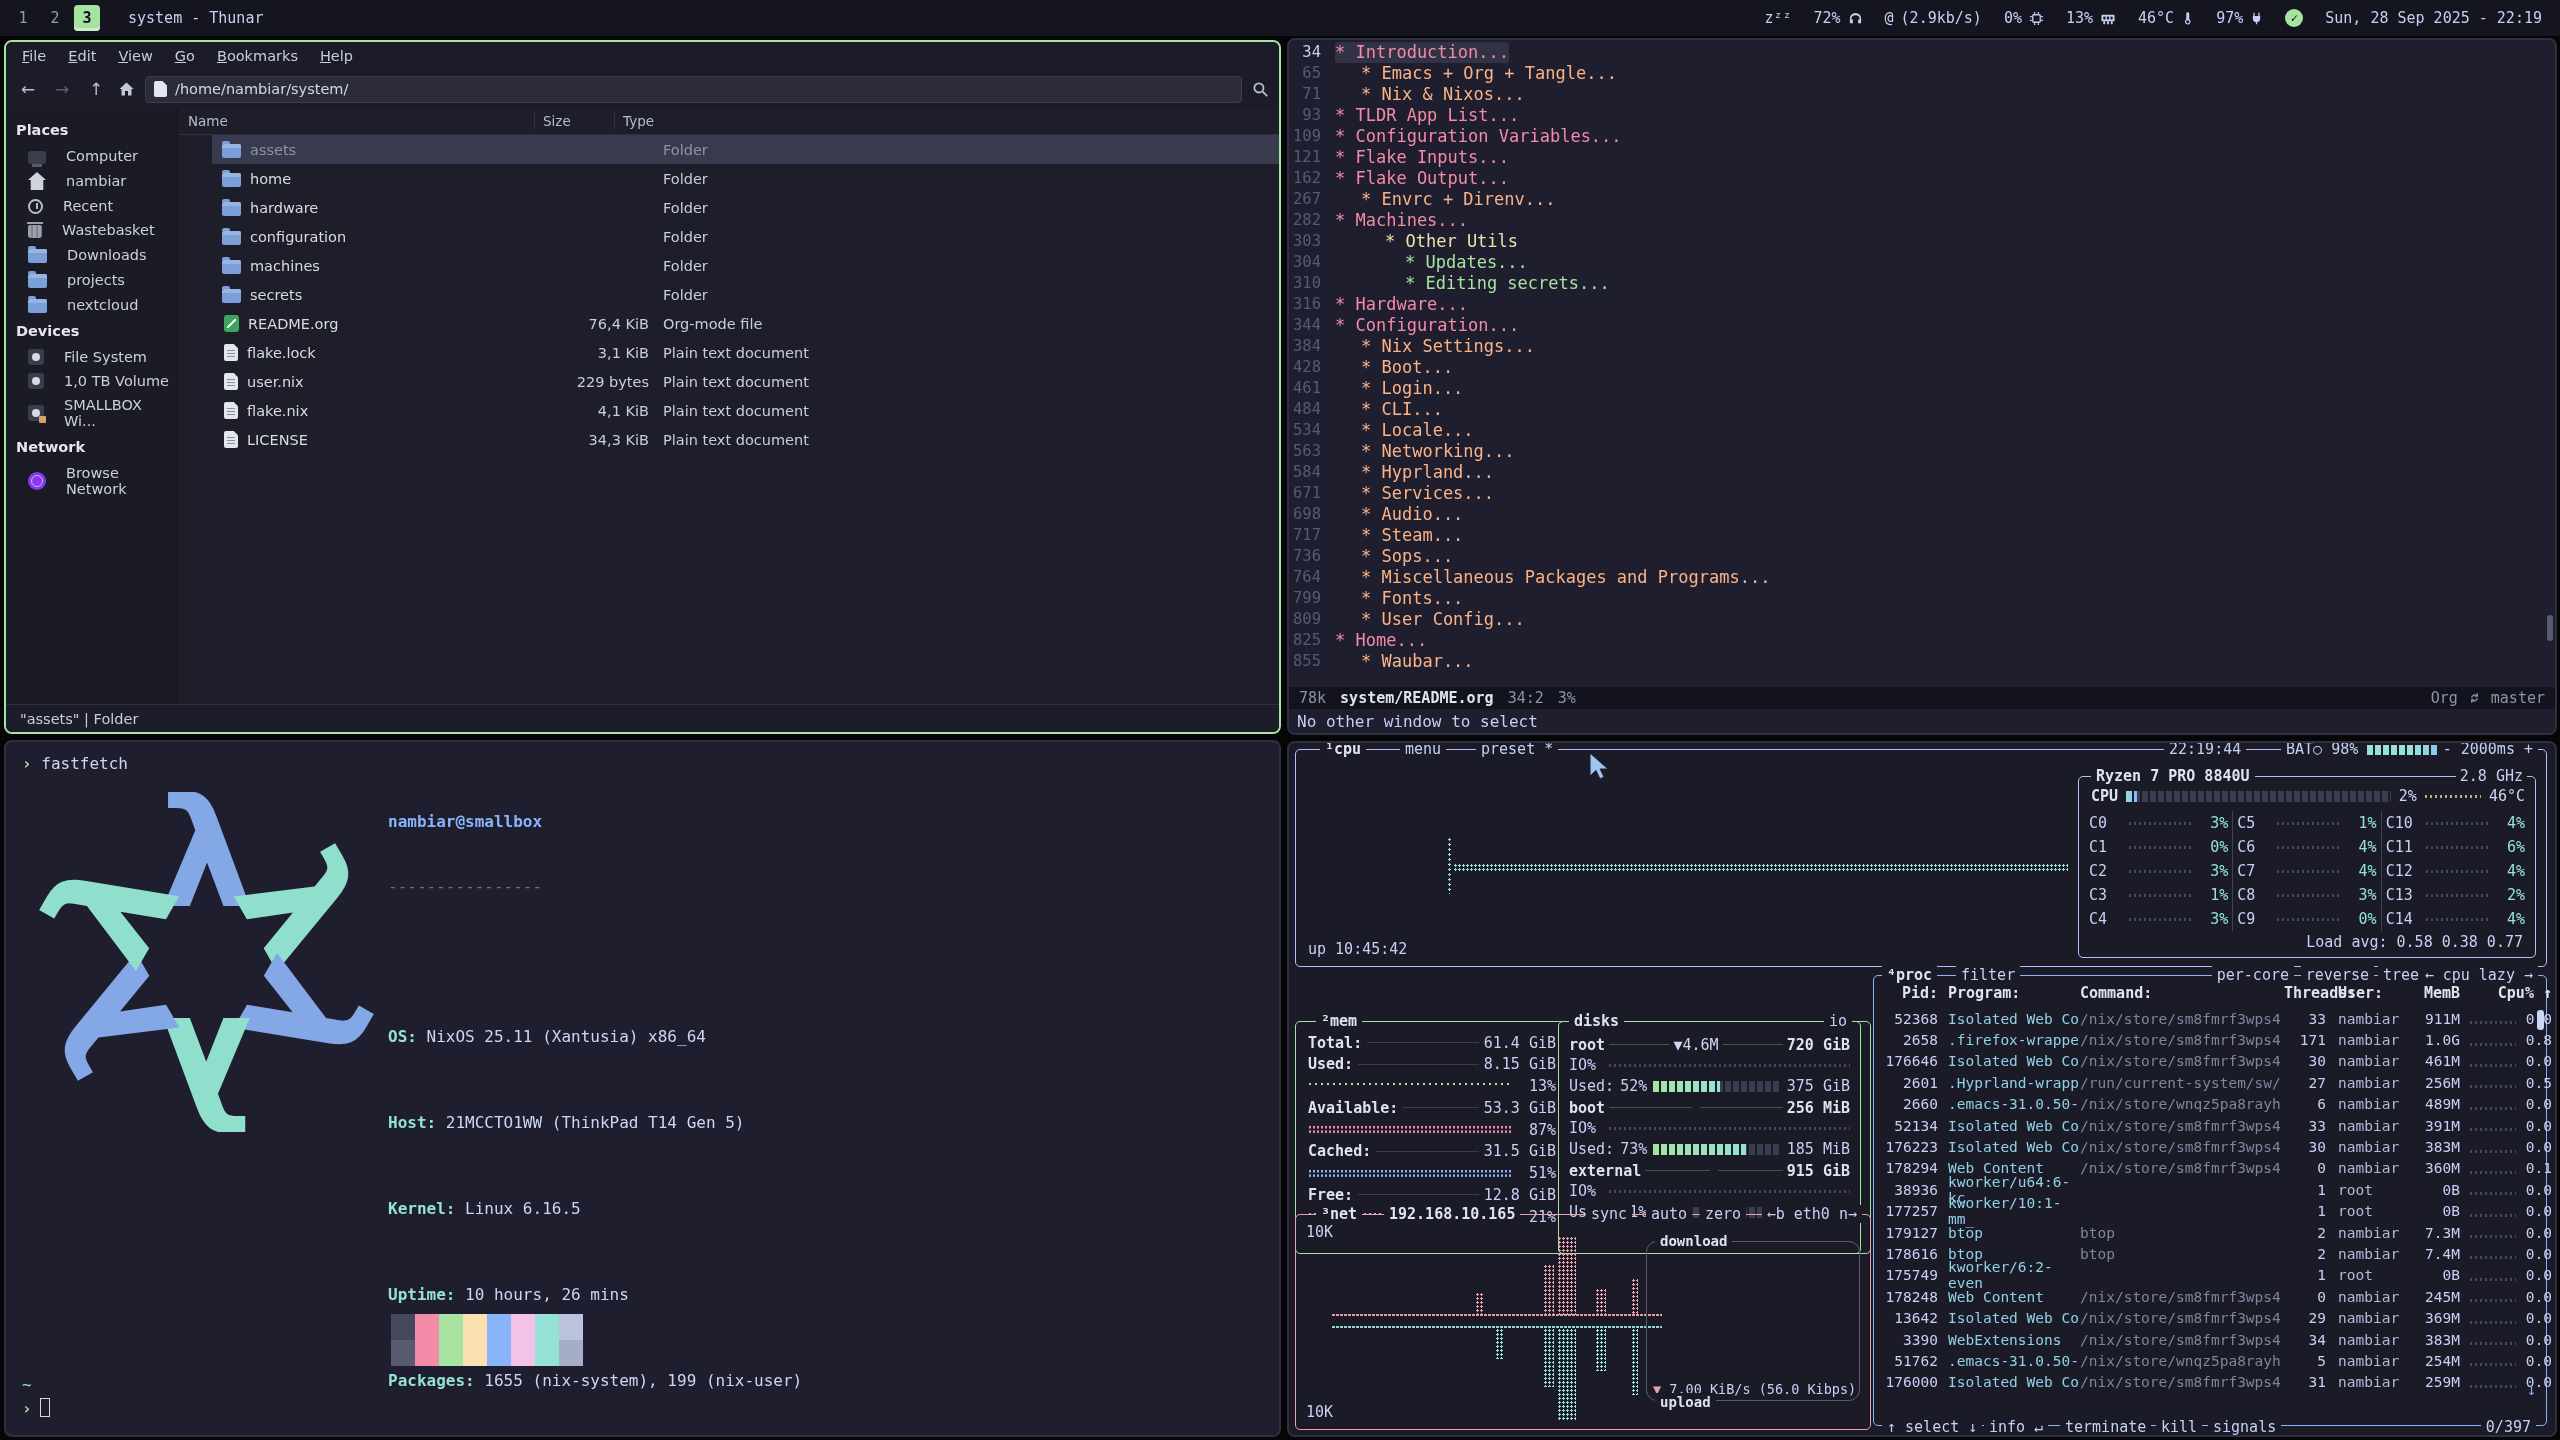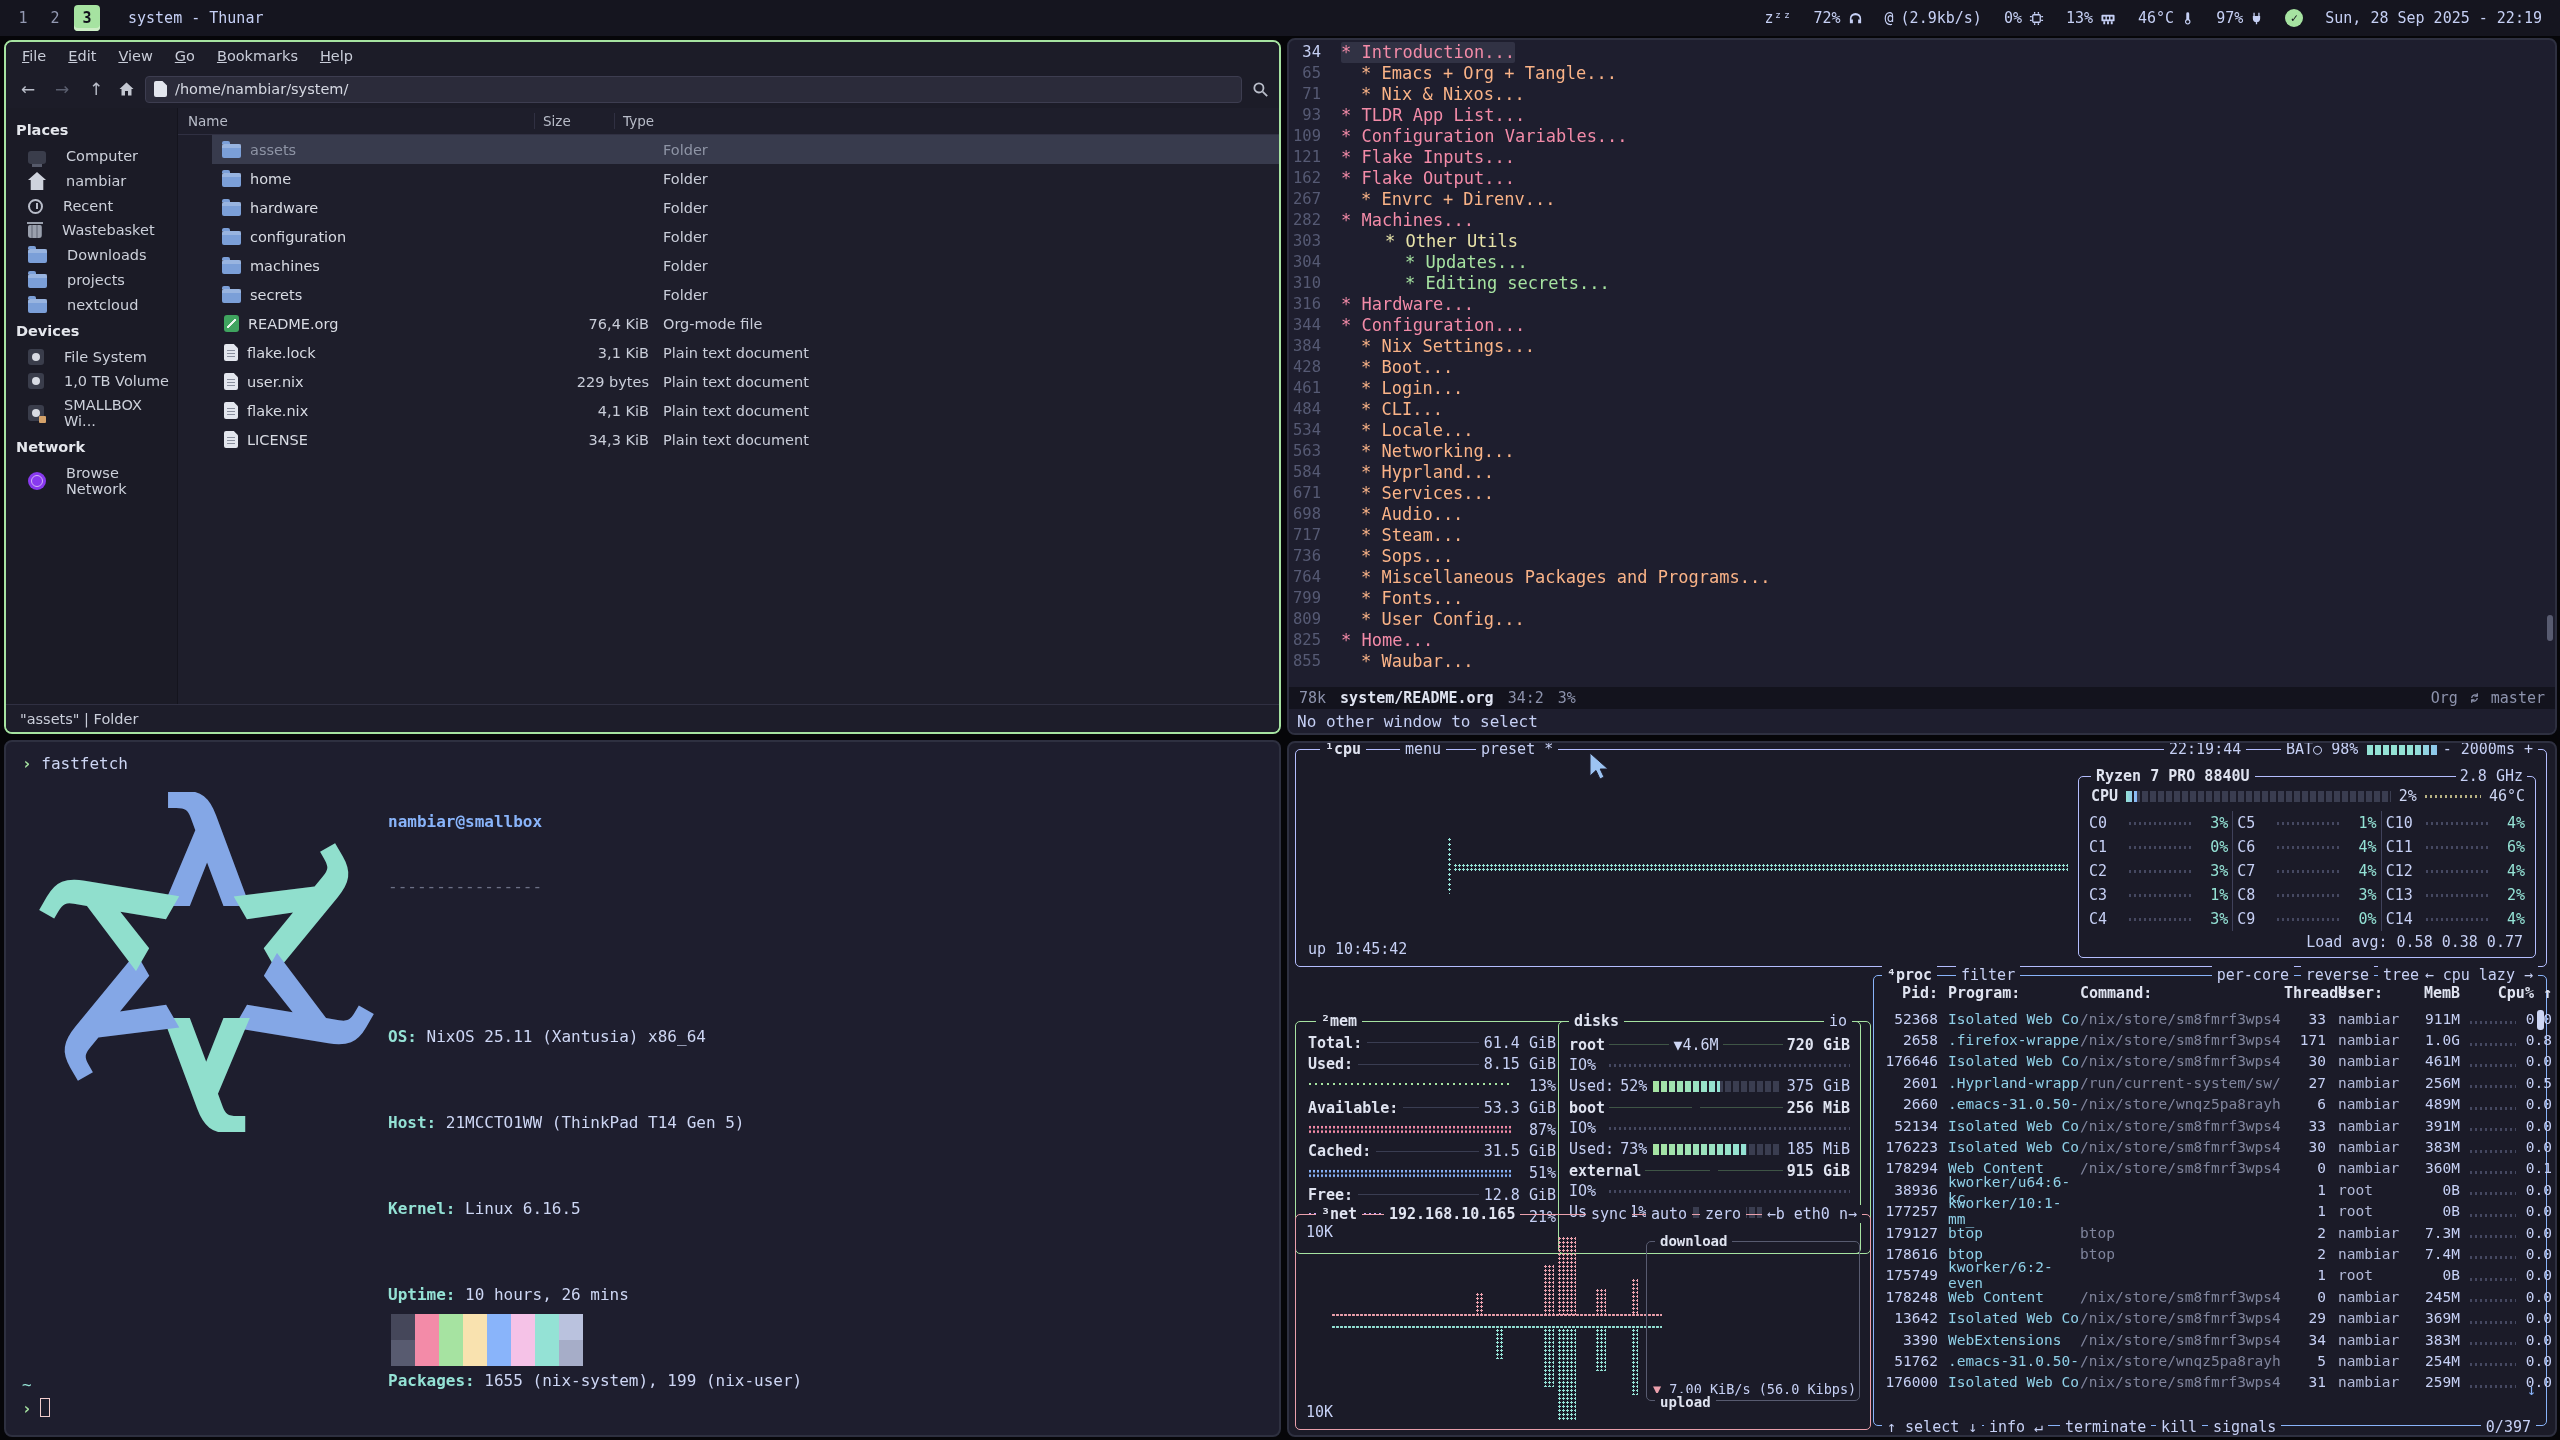--- a/index.html
+++ b/index.html
@@ -90,21 +90,21 @@
     background:repeating-linear-gradient(#8a8f9e 0 1px,transparent 1px 3px);}
   #statusbar{height:28px;border-top:1px solid #303042;display:flex;align-items:center;
     padding-left:14px;color:#c9cdd9;flex:none;background:#1d1d2a;}
 
   
   #ebuffer{position:absolute;left:0;top:2px;right:0;bottom:46px;overflow:hidden;font-size:17px;}
   .eline{display:flex;height:21px;line-height:21px;align-items:center;}
   .lnum{width:46px;flex:none;text-align:right;padding-right:14px;color:#565a74;font-size:15.5px;}
   .lnum.curnum{color:#c6d0f5;}
   .htext{white-space:pre;}
-  .htext.lv1{color:var(--pink);margin-left:6px;}
+  .htext.lv1{color:var(--pink);}
   .htext.lv2{color:var(--peach);margin-left:26px;}
   .htext.lv3{color:var(--yellow);margin-left:50px;}
   .htext.lv4{color:var(--green);margin-left:70px;}
   .htext.cur{background:#313244;border-radius:2px;}
   #modeline{position:absolute;left:0;right:0;bottom:24px;height:22px;background:#13131d;
     display:flex;align-items:center;font-size:15px;color:#8d93ad;padding:0 10px;gap:14px;}
   #ml-buffer{color:#dfe3f0;font-weight:bold;}
   #ml-right{margin-left:auto;display:flex;align-items:center;gap:10px;}
   #echoarea{position:absolute;left:0;right:0;bottom:0;height:24px;display:flex;align-items:center;
     padding-left:8px;font-size:16px;color:#c6d0f5;background:#1e1e2e;}
@@ -183,21 +183,21 @@
   .drow3 .blocks>i{background:linear-gradient(90deg,#a6e3a1,#94e2d5);}
 
   #net-box{left:6px;top:471px;width:576px;height:216px;border-color:var(--salmon);}
   .scale{position:absolute;left:10px;color:#c6d0f5;}
   .netline{position:absolute;height:4px;background-repeat:repeat-x;}
   .nl-down{background-image:radial-gradient(circle at 1.5px 2px,var(--salmon) 1.1px,transparent 1.4px);background-size:4px 4px;}
   .nl-up{background-image:radial-gradient(circle at 1.5px 2px,var(--teal) 1.1px,transparent 1.4px);background-size:4px 4px;}
   .spike{position:absolute;background-repeat:repeat;}
   .sp-down{background-image:radial-gradient(circle at 1.5px 1.5px,var(--salmon) 1.1px,transparent 1.4px);background-size:4px 4px;}
   .sp-up{background-image:radial-gradient(circle at 1.5px 1.5px,var(--teal) 1.1px,transparent 1.4px);background-size:4px 4px;}
-  #netstats{position:absolute;right:10px;top:26px;width:214px;height:160px;border:1px solid #585b70;border-radius:5px;
+  #netstats{position:absolute;right:10px;top:26px;width:214px;height:160px;border:1px solid #585b70;border-radius:11px;
     padding:8px 6px;font-size:13.5px;white-space:pre;}
   .nsrow{height:23px;line-height:23px;color:#c6d0f5;}
   .nsrow .down{color:var(--salmon);}
   #netstats .chip{font-size:14px;}
 
   #proc-box{left:584px;top:232px;right:8px;bottom:9px;border-color:var(--blue);}
   #prochead{display:flex;padding:8px 8px 0 8px;color:#dfe3f0;font-weight:bold;height:26px;}
   .c-pid{width:56px;text-align:right;flex:none;}
   .c-prog{width:142px;padding-left:10px;flex:none;}
   .c-cmd{width:204px;flex:none;}

